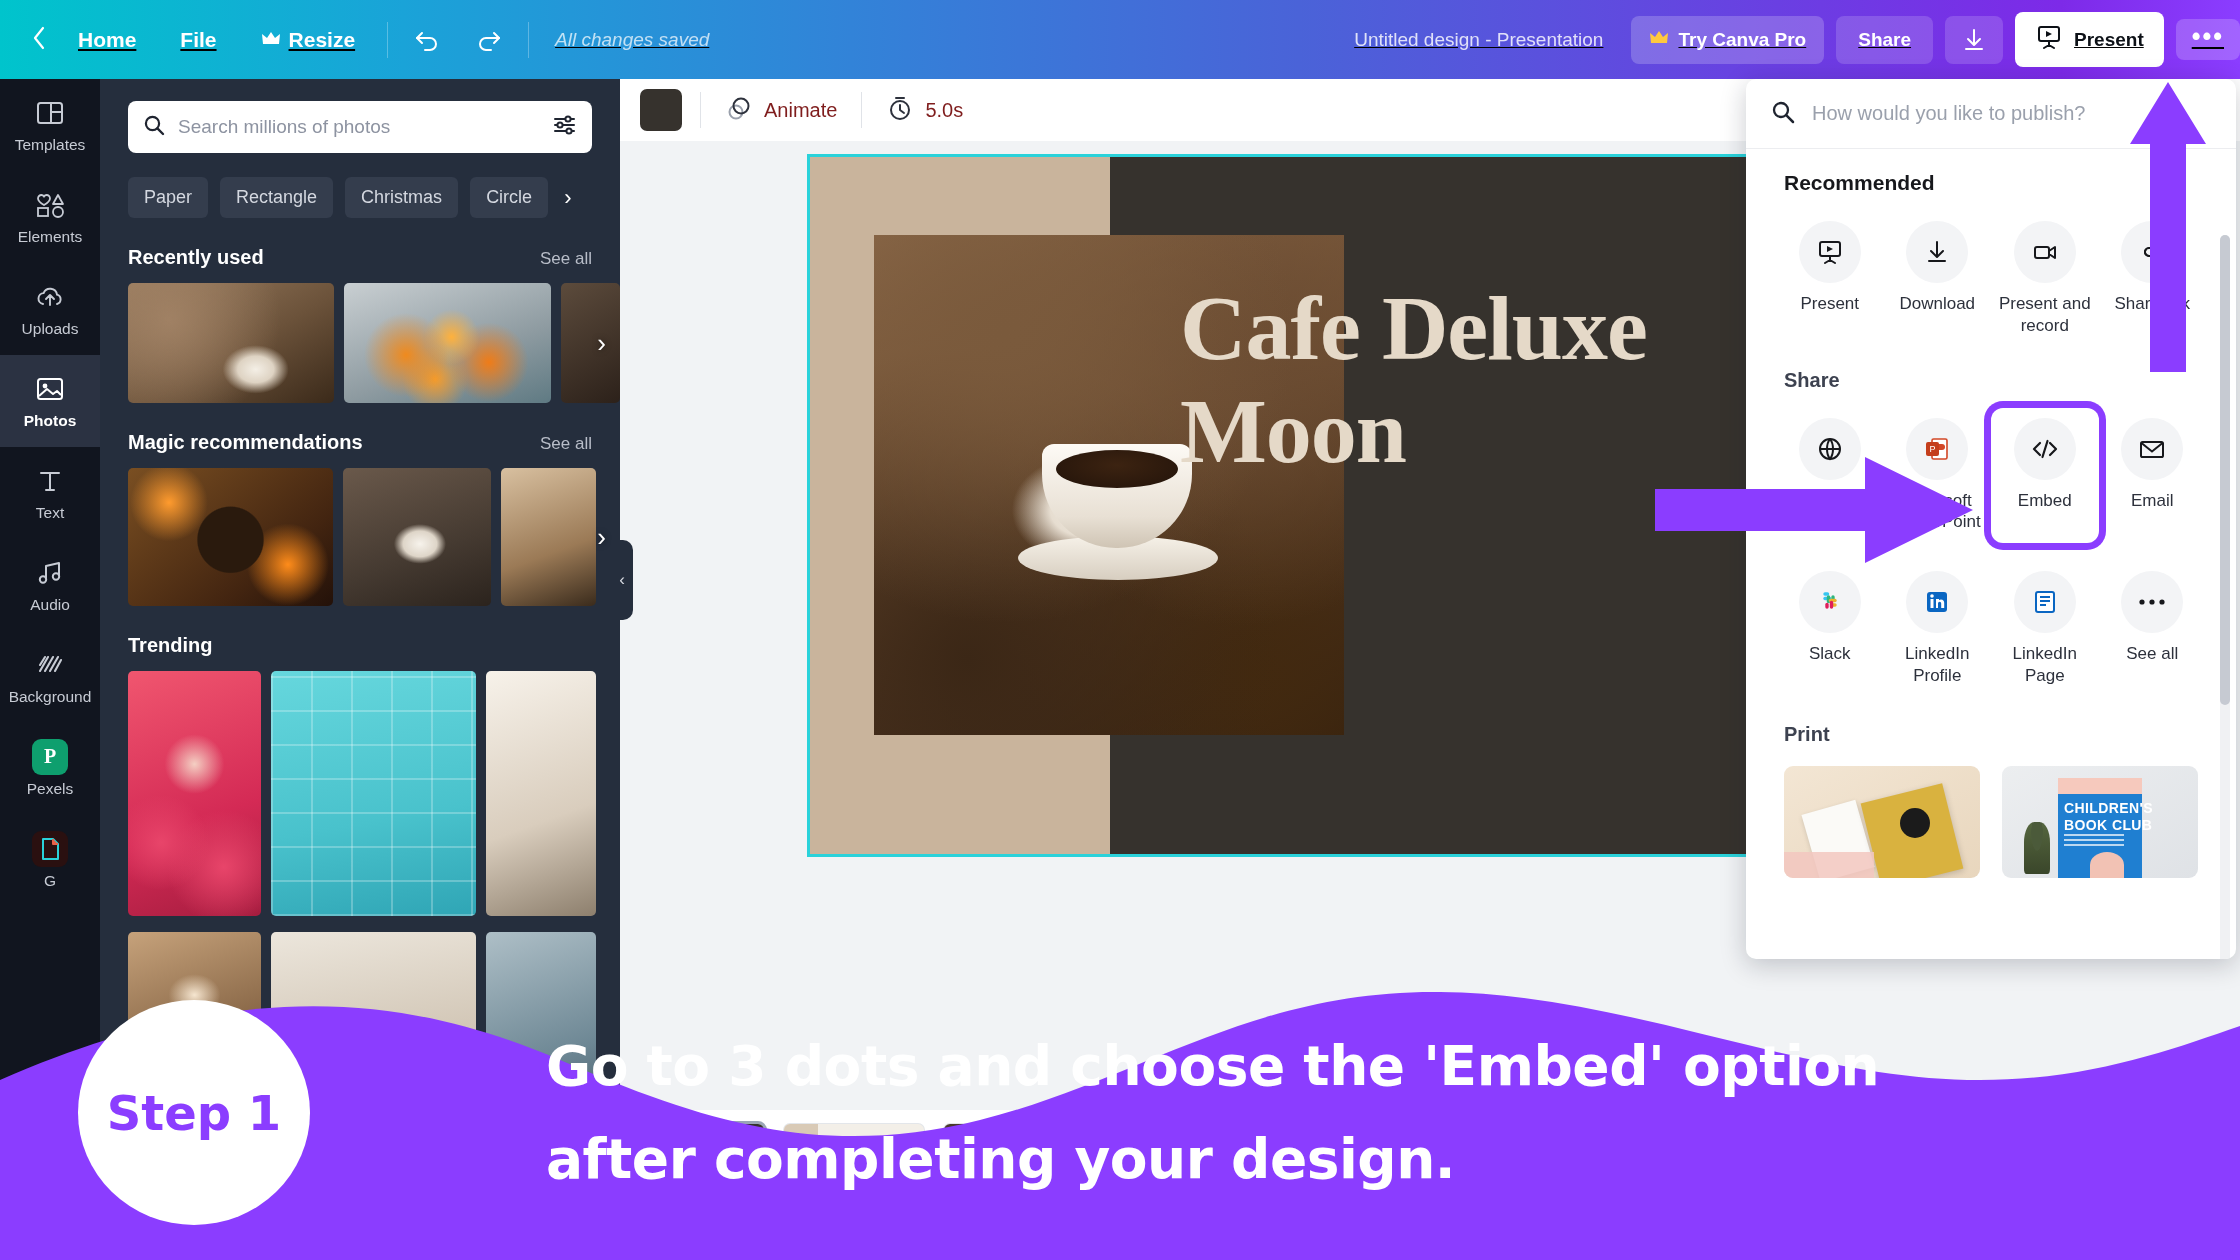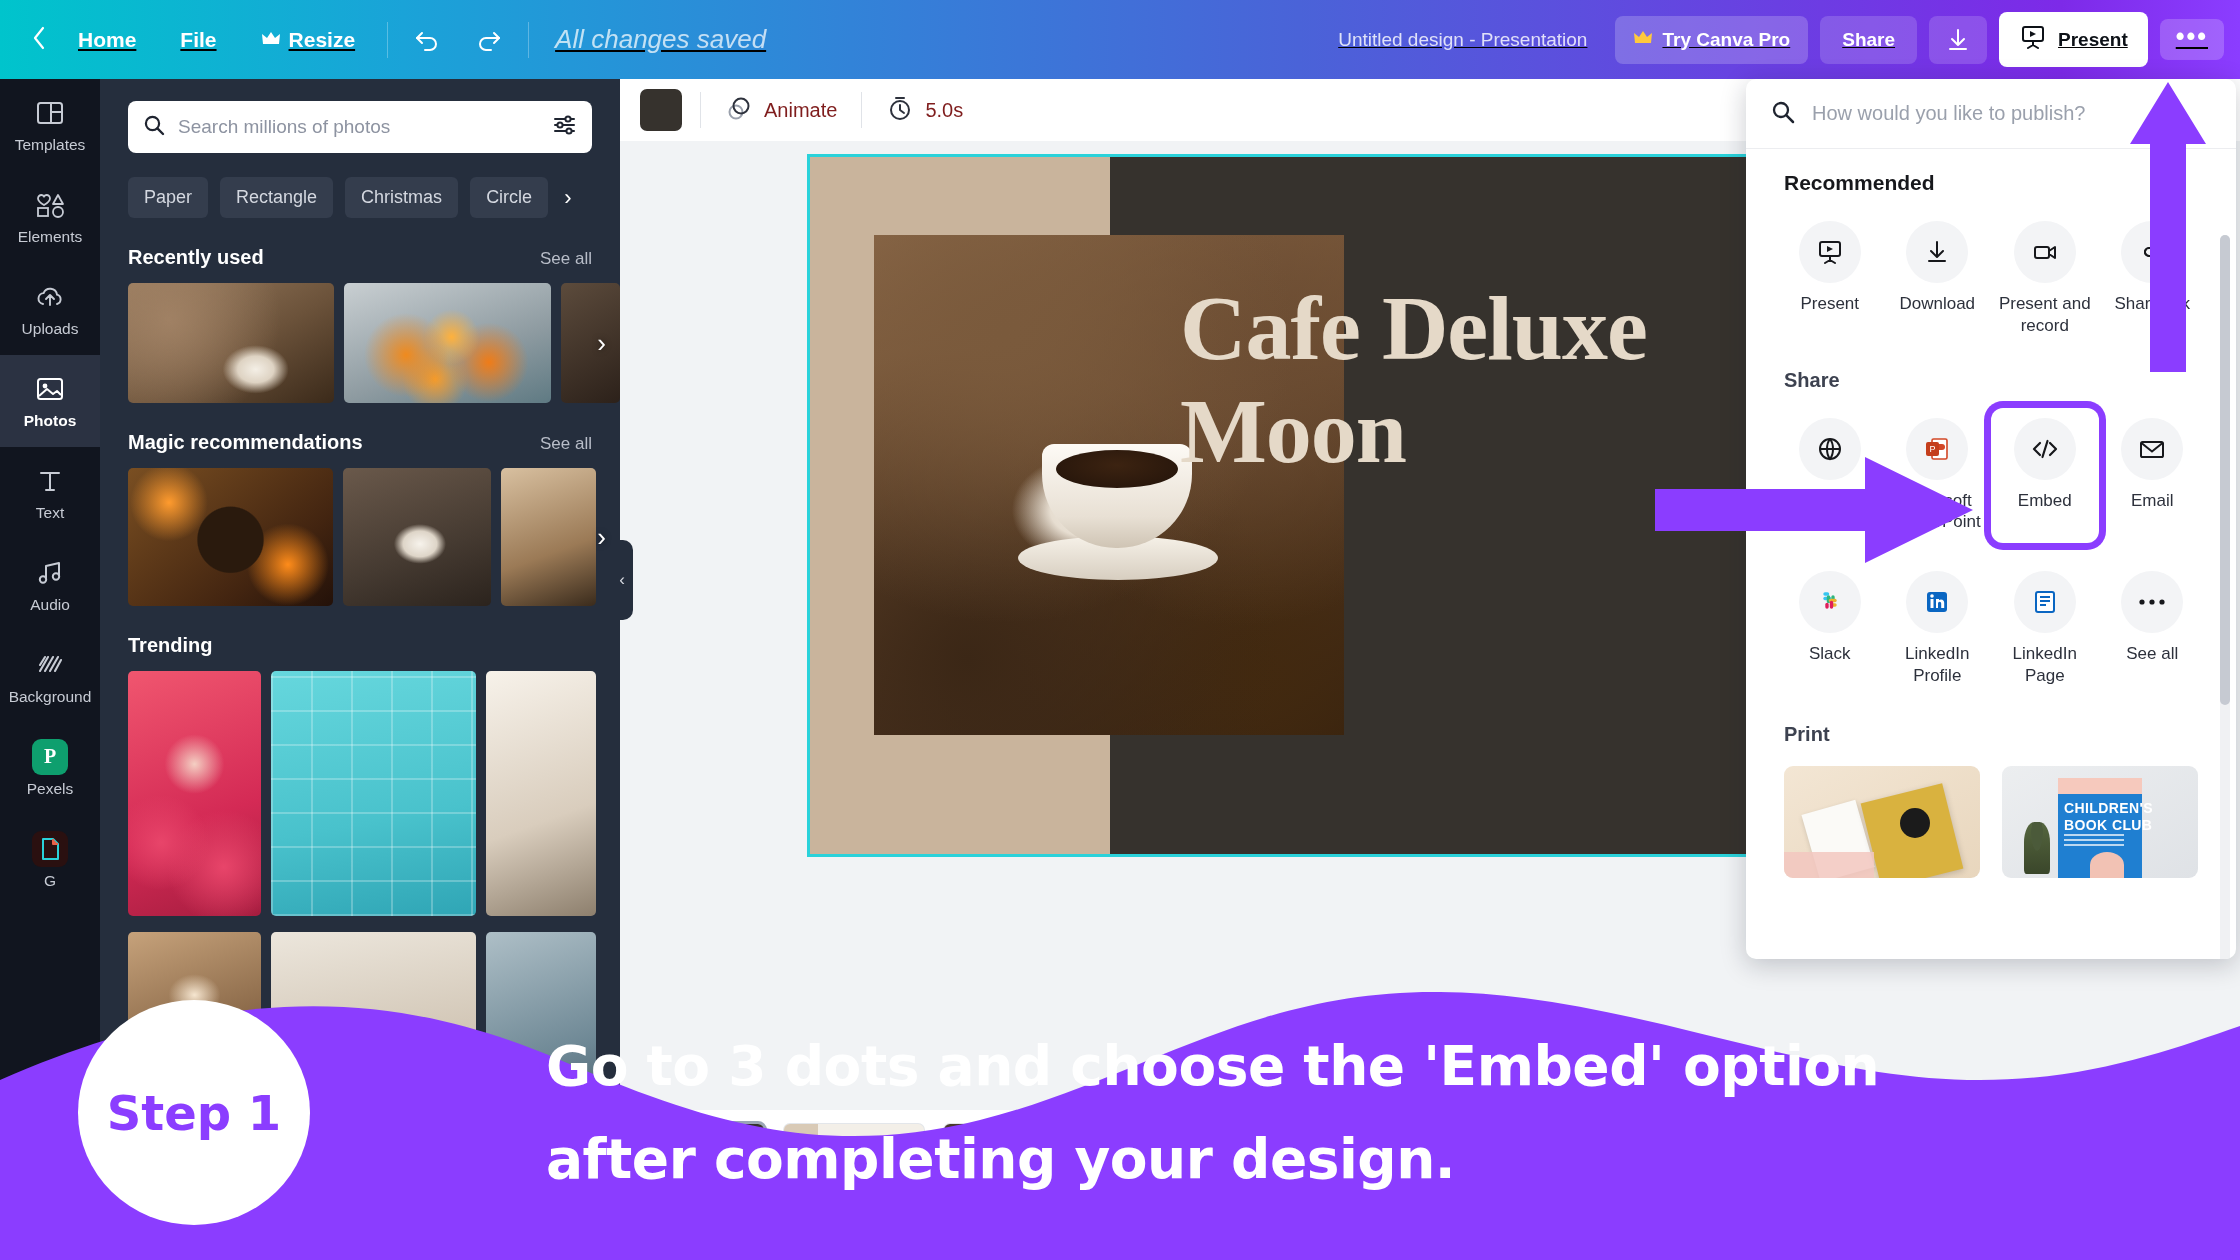--- a/index.html
+++ b/index.html
@@ -26,24 +26,24 @@
     color: #ffffff; font-size: 21px; font-weight: 700; padding: 10px 22px;
     border-radius: 6px; cursor: pointer; white-space: nowrap;
     display: flex; align-items: center; gap: 8px;
   }
   .tb-sep { width: 1px; height: 36px; background: rgba(255,255,255,.28); margin: 0 10px; }
   .tb-icobtn {
     color: #fff; font-size: 27px; padding: 6px 16px; cursor: pointer;
     display: flex; align-items: center; line-height: 1;
   }
   .tb-saved {
-    color: rgba(255,255,255,.72); font-size: 26px; font-style: italic;
+    color: rgba(255,255,255,.72); font-size: 19px; font-style: italic;
     padding-left: 16px; white-space: nowrap;
   }
-  .tb-right { margin-left: auto; display: flex; align-items: center; padding-right: 16px; gap: 12px; }
+  .tb-right { margin-left: auto; display: flex; align-items: center; gap: 12px; }
   .tb-title { color: rgba(255,255,255,.82); font-size: 19px; margin-right: 16px; white-space: nowrap; }
   .btn-pro {
     background: rgba(255,255,255,.2); color: #fff; font-size: 19px; font-weight: 700;
     padding: 13px 18px; border-radius: 8px; display: flex; align-items: center; gap: 9px;
     cursor: pointer; white-space: nowrap;
   }
   .crown { font-size: 19px; }
   .btn-share {
     background: rgba(255,255,255,.16); color: #fff; font-size: 19px; font-weight: 700;
     padding: 13px 22px; border-radius: 8px; cursor: pointer;

